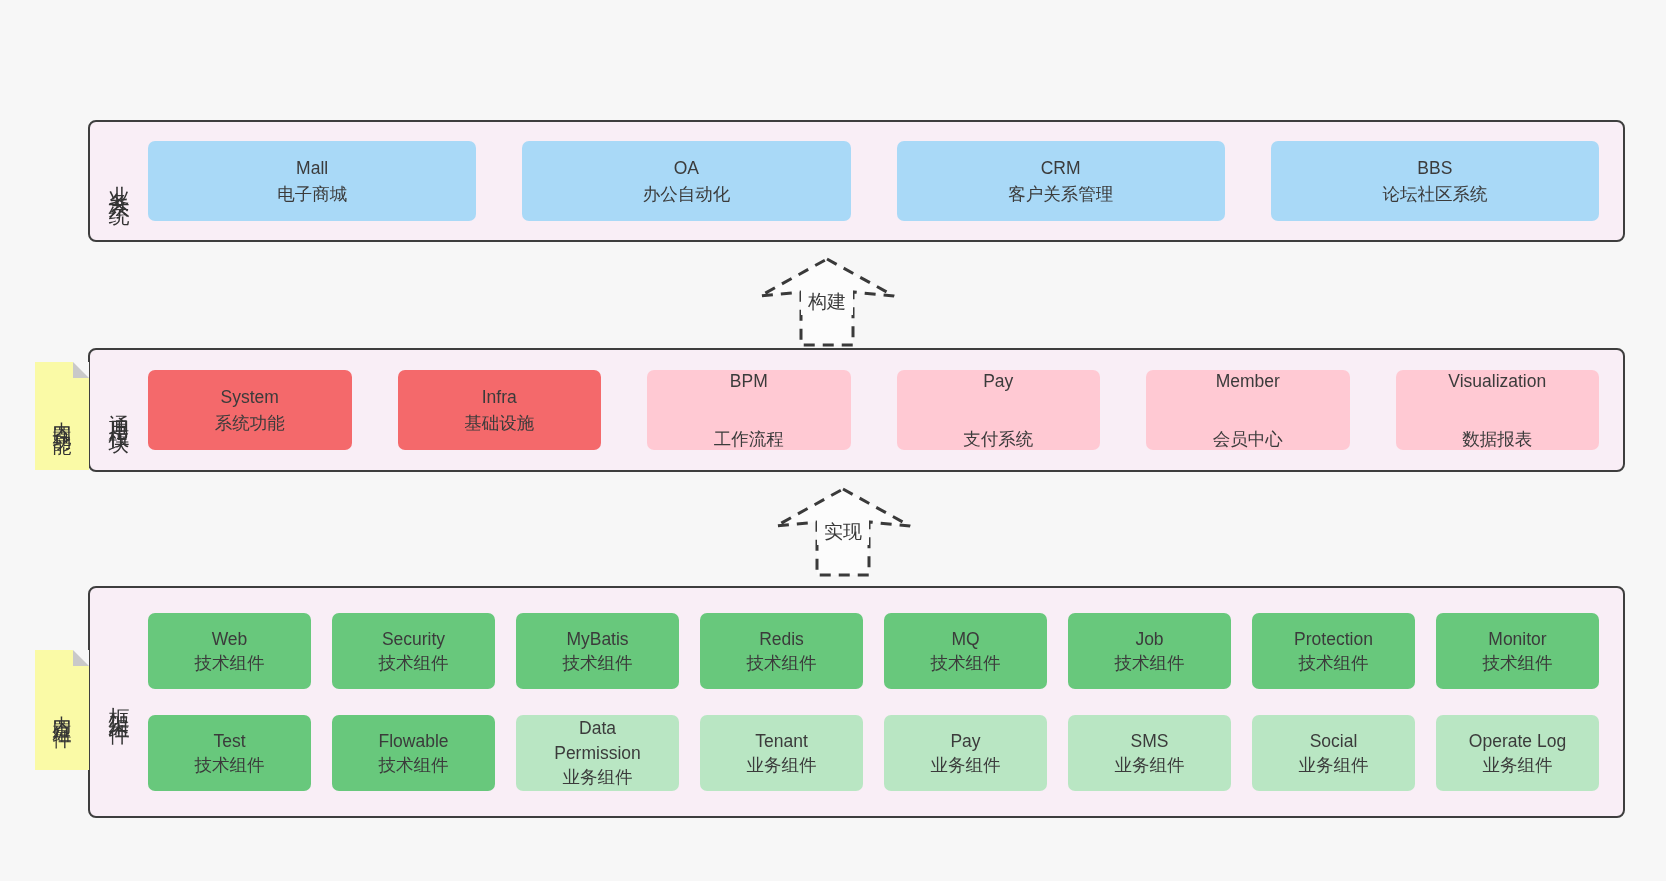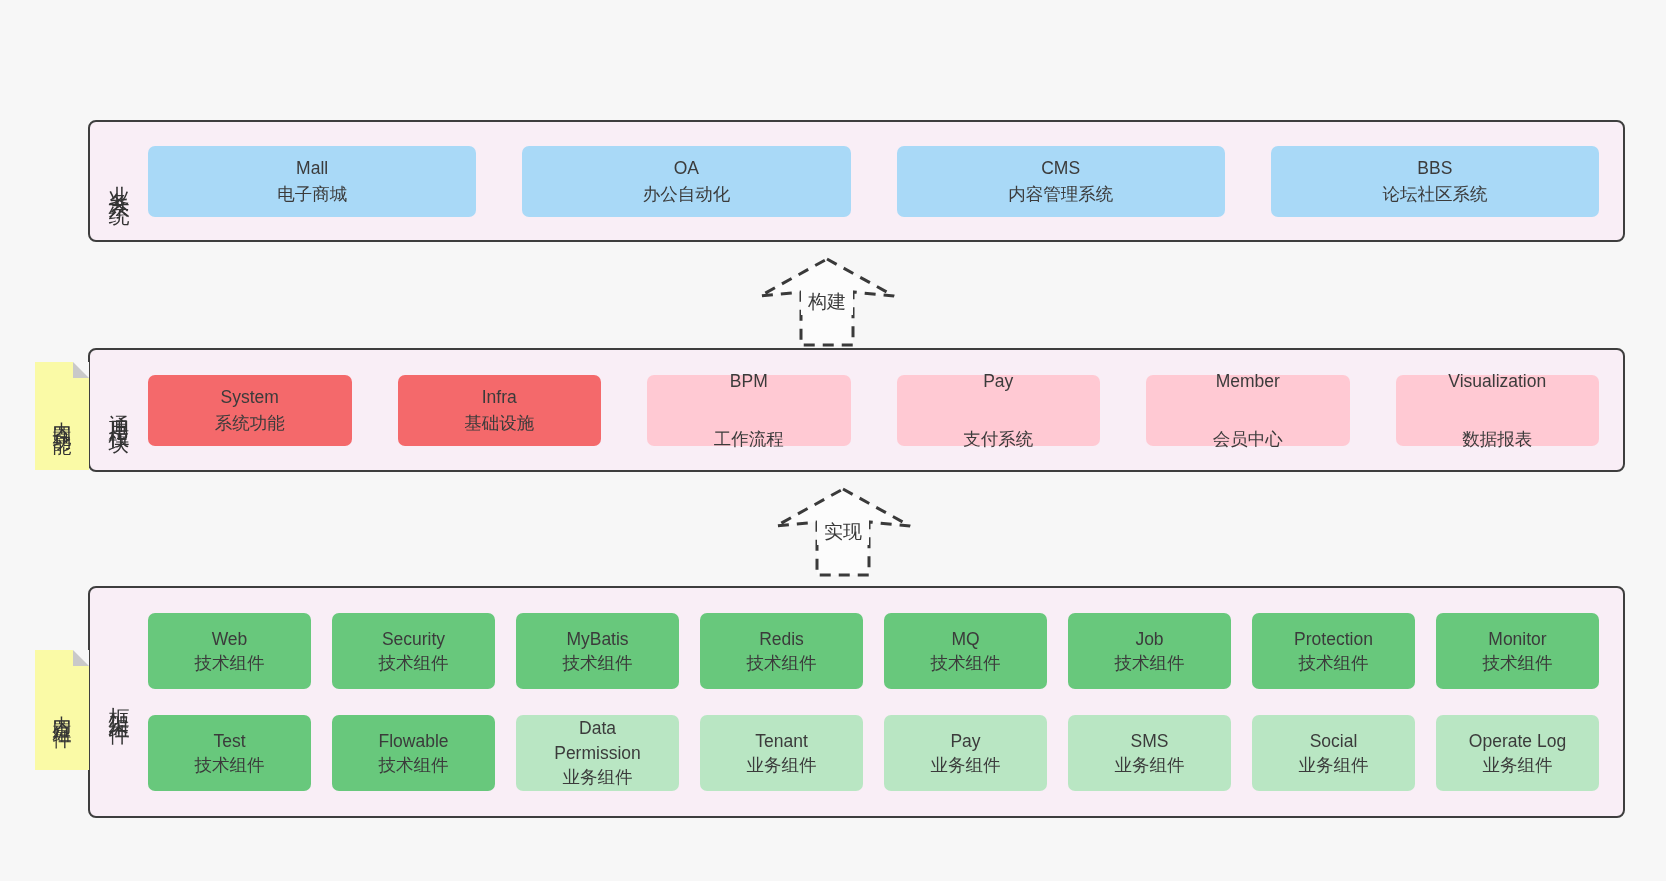--- a/index.html
+++ b/index.html
@@ -27,21 +27,21 @@
     text-align:center;margin:0 auto;
   }
   .boxes{
     flex:1;display:flex;gap:46px;padding-right:24px;align-items:center;
   }
   .grid{
     flex:1;display:grid;grid-template-columns:repeat(8,1fr);
     gap:26px 21px;padding:16px 24px 16px 0;align-items:center;
   }
   .box{
-    flex:1;height:71px;border-radius:7px;
+    flex:1;height:80px;border-radius:7px;
     display:flex;flex-direction:column;justify-content:center;align-items:center;
     text-align:center;font-size:17.5px;line-height:1.5;color:#3b3b3b;
     padding:0 8px;box-sizing:border-box;
   }
   .band3 .box{height:76px;line-height:1.4;}
   .band3 .t{max-width:118px;}
   .blue{background:#a9d9f7;}
   .red{background:#f4696b;}
   .pink{background:#ffc9d3;gap:32px;}
   .green{background:#68c87c;}
@@ -76,22 +76,22 @@
     <div class="boxes">
       <div class="box blue">
         <div class="t">Mall</div>
         <div class="s">电子商城</div>
       </div>
       <div class="box blue">
         <div class="t">OA</div>
         <div class="s">办公自动化</div>
       </div>
       <div class="box blue">
-        <div class="t">CMS</div>
-        <div class="s">内容管理系统</div>
+        <div class="t">CRM</div>
+        <div class="s">客户关系管理</div>
       </div>
       <div class="box blue">
         <div class="t">BBS</div>
         <div class="s">论坛社区系统</div>
       </div>
     </div>
   </section>
 
   <div class="arrow arrow1">
     <svg width="140" height="92" viewBox="0 0 140 92">

